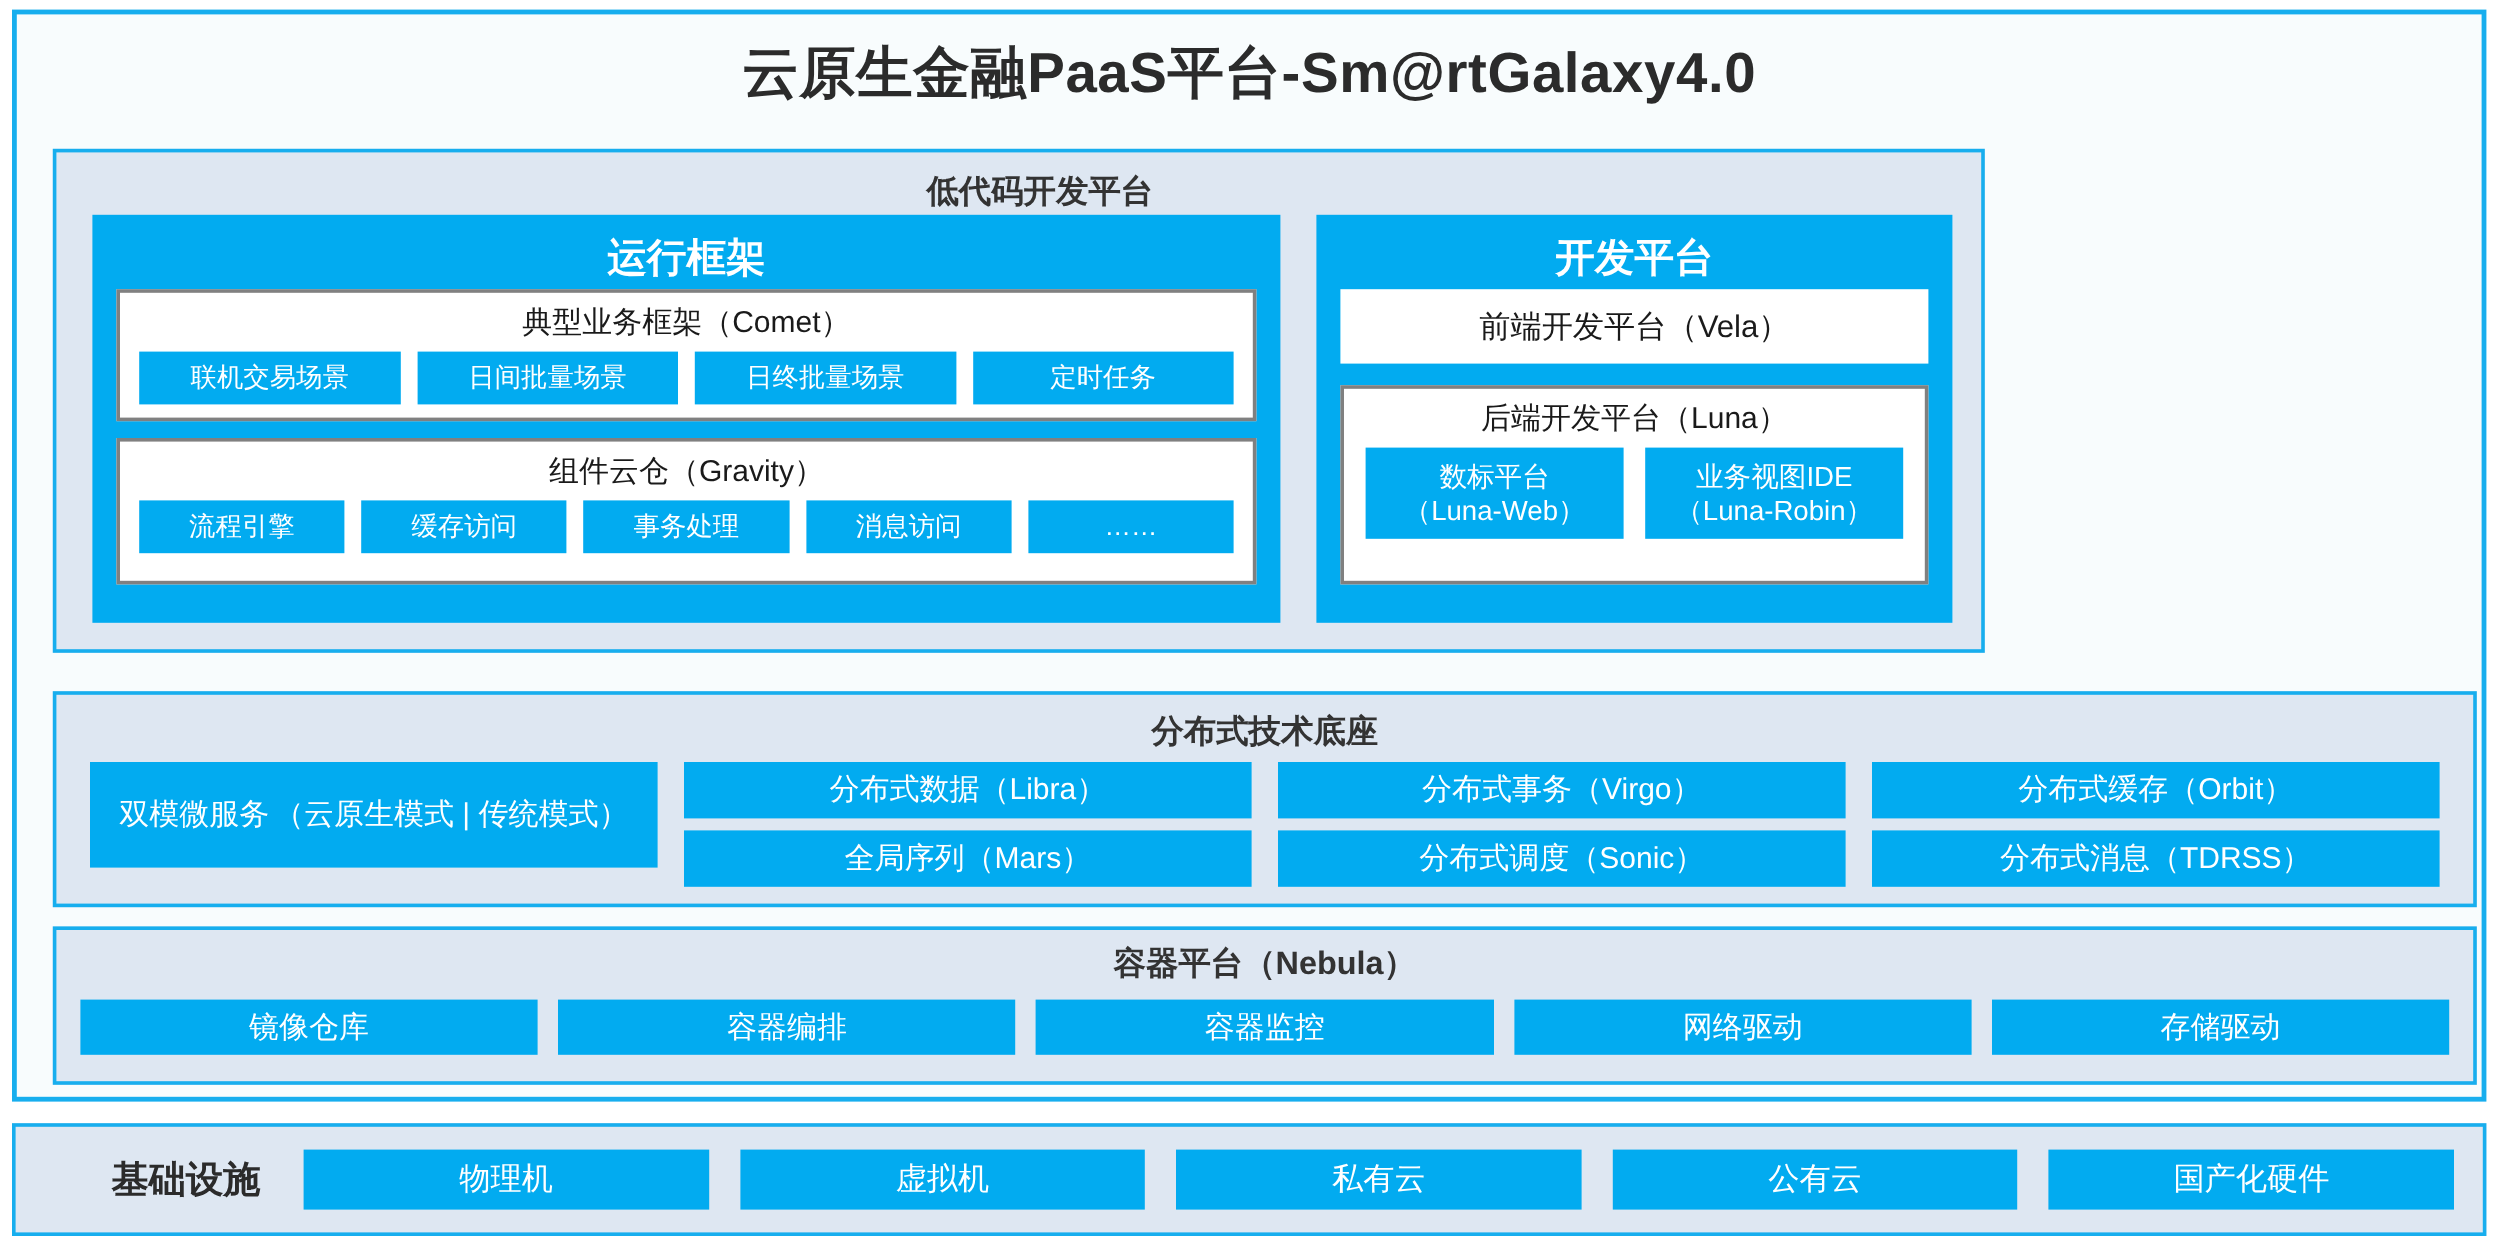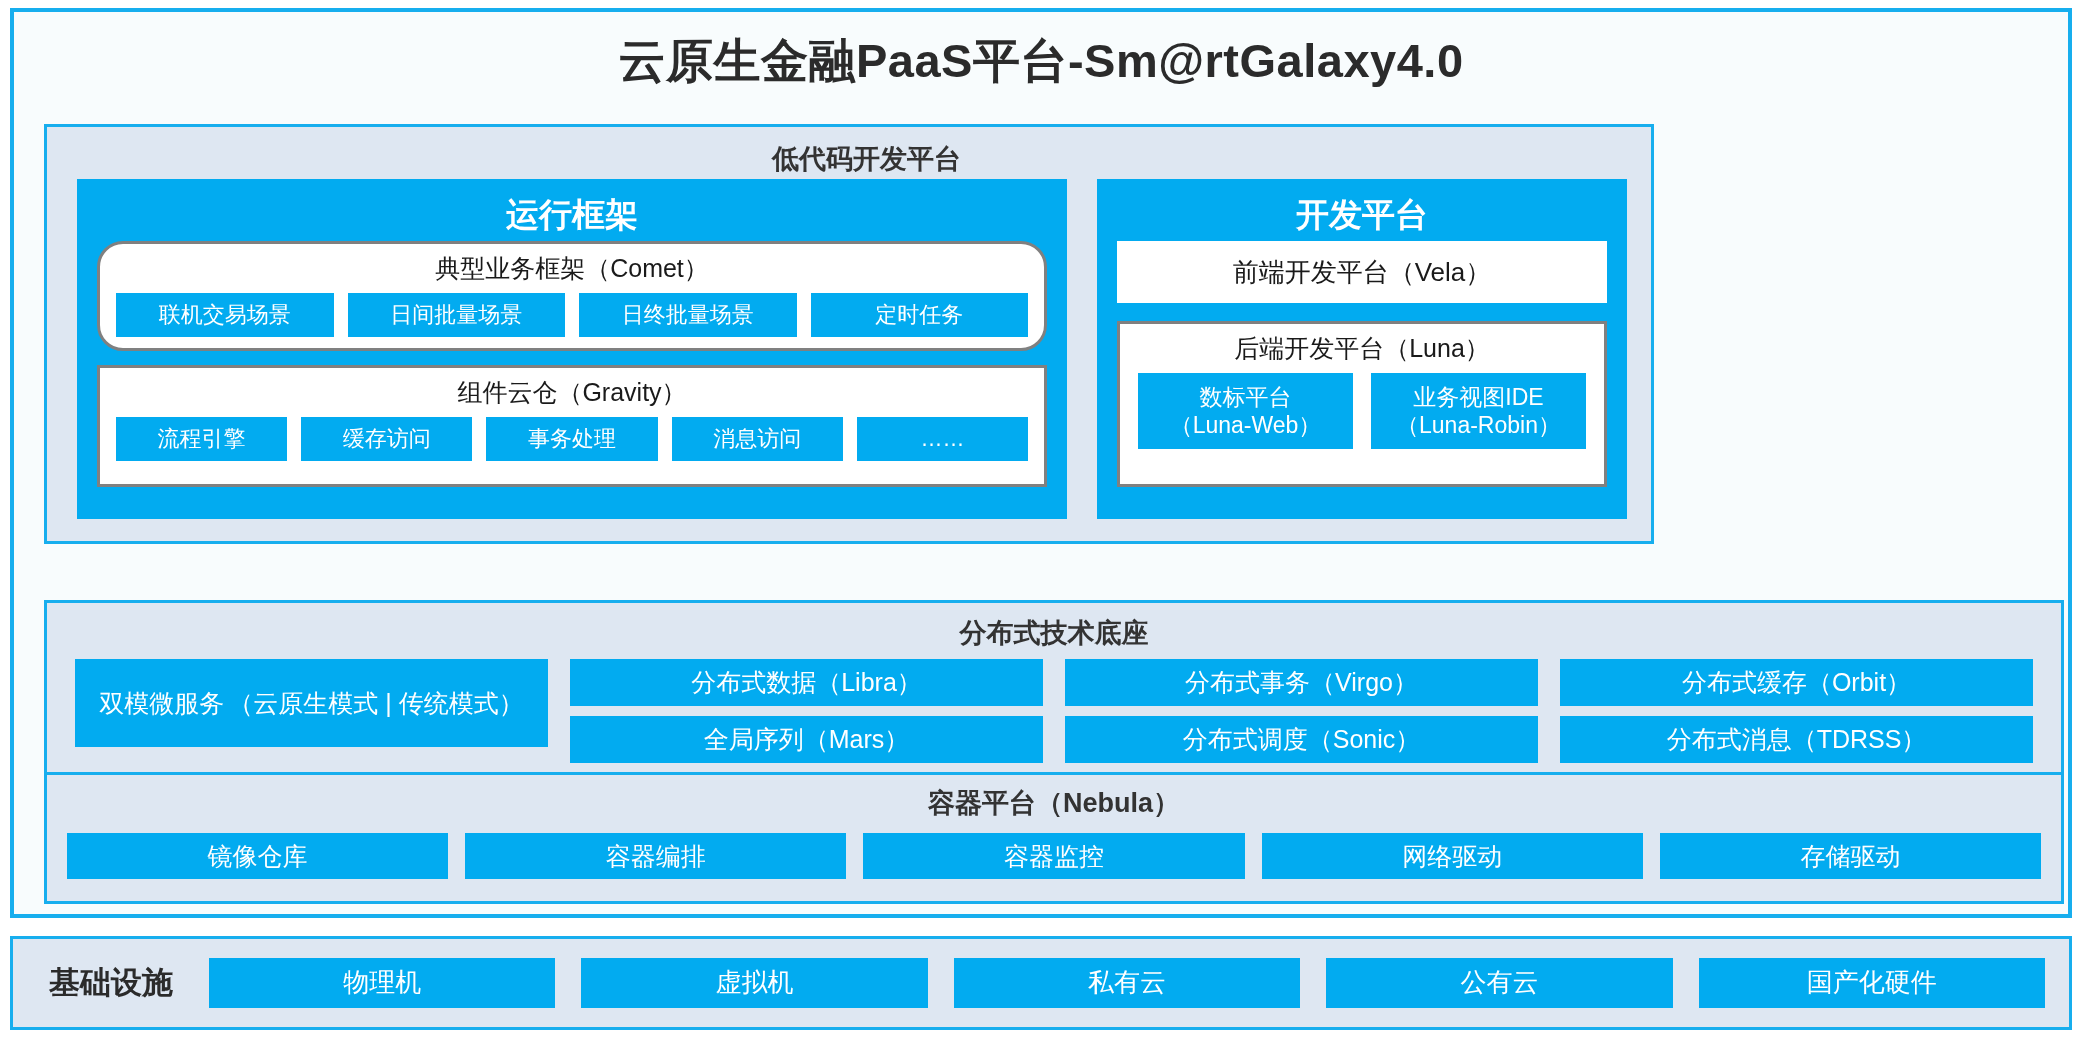--- a/index.html
+++ b/index.html
@@ -94,21 +94,20 @@
     padding: 0;
   }
   #runtime-title { margin-top: 14px; }
 
   #comet-box {
     position: absolute;
     left: 20px;
     top: 62px;
     width: 950px;
     height: 110px;
-    border-radius: 26px;
   }
   #gravity-box {
     position: absolute;
     left: 20px;
     top: 186px;
     width: 950px;
     height: 122px;
   }
   .inner-head {
     text-align: center;
@@ -195,21 +194,21 @@
   }
   #midoffice-items .mo-item {
     height: 66px;
     font-size: 26px;
   }
 
   
   #dist-panel {
     position: absolute;
     left: 30px;
-    top: 588px;
+    top: 564px;
     width: 2020px;
     height: 180px;
   }
   #dist-title { margin-top: 12px; }
   #dist-cols {
     position: absolute;
     left: 28px;
     top: 56px;
     right: 28px;
     display: flex;
@@ -256,20 +255,21 @@
 
   
   #infra-panel {
     position: absolute;
     left: 10px;
     top: 936px;
     width: 2062px;
     height: 94px;
     display: flex;
     align-items: center;
+    padding-left: 44px;
   }
   #infra-label {
     width: 196px;
     text-align: center;
     font-size: 31px;
     font-weight: 700;
     color: #2b2b2b;
     flex: 0 0 196px;
   }
   #infra-items {

